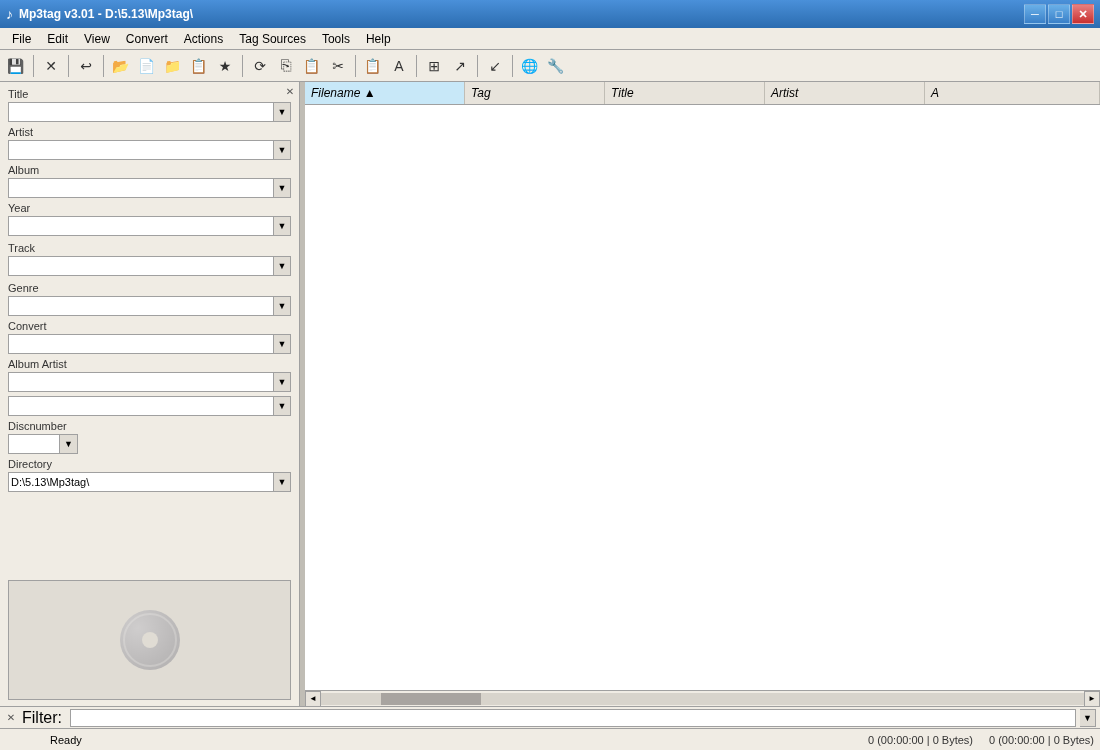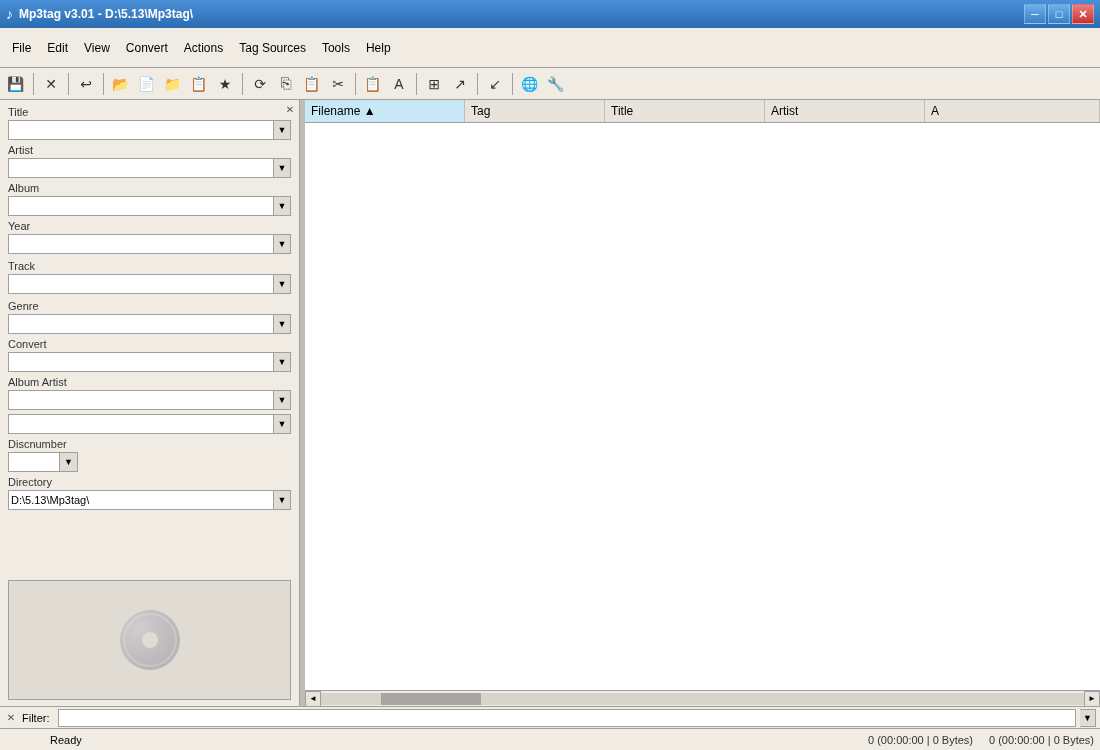--- a/index.html
+++ b/index.html
@@ -24,21 +24,21 @@
       width: 22px; height: 20px;
       border: 1px solid rgba(255,255,255,0.3);
       background: linear-gradient(to bottom, #6ab0e8, #3a80c8);
       color: white; font-size: 11px; cursor: pointer;
       display: flex; align-items: center; justify-content: center;
     }
     .title-btn.close { background: linear-gradient(to bottom, #e88080, #c83030); }
 
     
     #menu-bar {
-      height: 40px;
+      height: 22px;
       background: #f0ece4;
       display: flex;
       align-items: center;
       border-bottom: 1px solid #a0a0a0;
       padding: 0 4px;
     }
     .menu-item {
       padding: 2px 8px;
       cursor: pointer;
       font-size: 12px;
@@ -196,20 +196,21 @@
       overflow: auto;
       position: relative;
     }
     #table-header {
       display: flex;
       background: #86efac;
       border-bottom: 1px solid #a0a0a0;
       position: sticky;
       top: 0;
       z-index: 10;
+      font-style: italic;
     }
     .col-header {
       padding: 4px 6px;
       border-right: 1px solid #c0bdb5;
       font-size: 12px;
       font-weight: normal;
       cursor: pointer;
       white-space: nowrap;
       user-select: none;
       background: #e8e4dc;
@@ -255,21 +256,21 @@
     #filter-bar {
       height: 22px;
       background: #f0ece4;
       border-top: 1px solid #a0a0a0;
       display: flex;
       align-items: center;
       padding: 0 4px;
       gap: 4px;
     }
     #filter-x-btn { width: 14px; height: 14px; cursor: pointer; font-size: 10px; display: flex; align-items: center; justify-content: center; color: #555; }
-    #filter-label { font-size: 11px; margin-right: 4px; }
+    #filter-label { font-size: 16px; margin-right: 4px; }
     #filter-input { flex: 1; height: 18px; border: 1px solid #a0a0a0; background: white; font-size: 11px; padding: 0 2px; }
     #filter-dropdown-btn { width: 16px; height: 18px; border: 1px solid #a0a0a0; border-left: none; background: #e0dcd4; cursor: pointer; font-size: 9px; display: flex; align-items: center; justify-content: center; }
 
     
     #v-resize { width: 5px; background: #c0bdb5; cursor: col-resize; }
   </style>
 </head>
 <body>
 
 <div id="title-bar">

